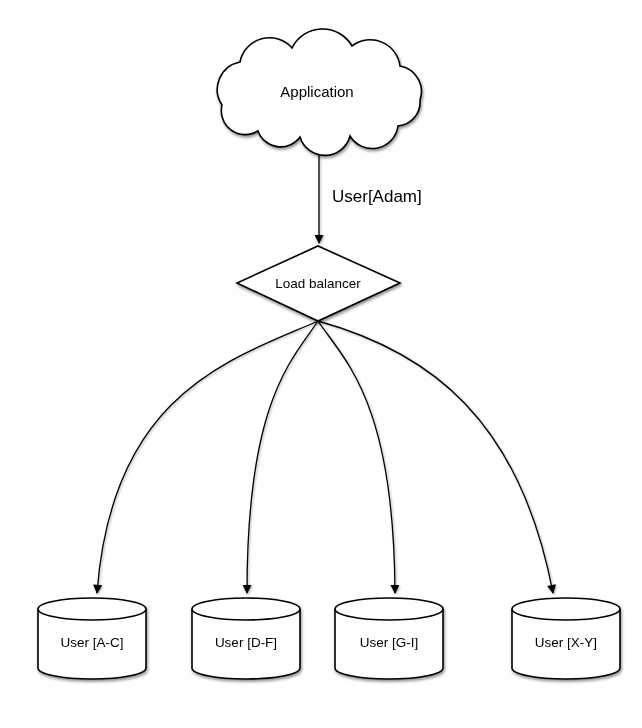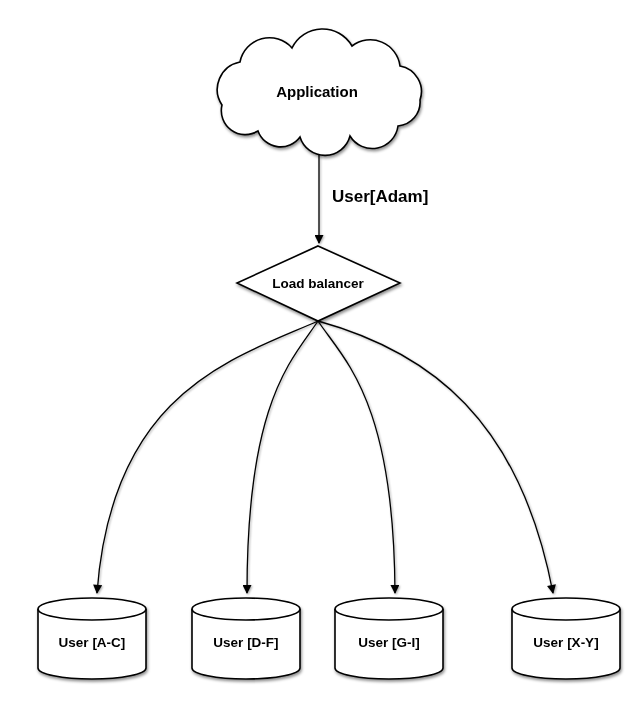--- a/index.html
+++ b/index.html
@@ -7,21 +7,20 @@
     padding: 0;
     background: #ffffff;
   }
   .canvas {
     position: relative;
     width: 642px;
     height: 728px;
     background: #ffffff;
     font-family: "Liberation Sans", sans-serif;
     overflow: hidden;
-    font-weight: bold;
   }
   svg { display: block; }
   .shape {
     fill: #ffffff;
     stroke: #000000;
     stroke-width: 1.6;
   }
   .shadowed {
     filter: drop-shadow(1.5px 2.5px 1.5px rgba(0,0,0,0.45));
   }

